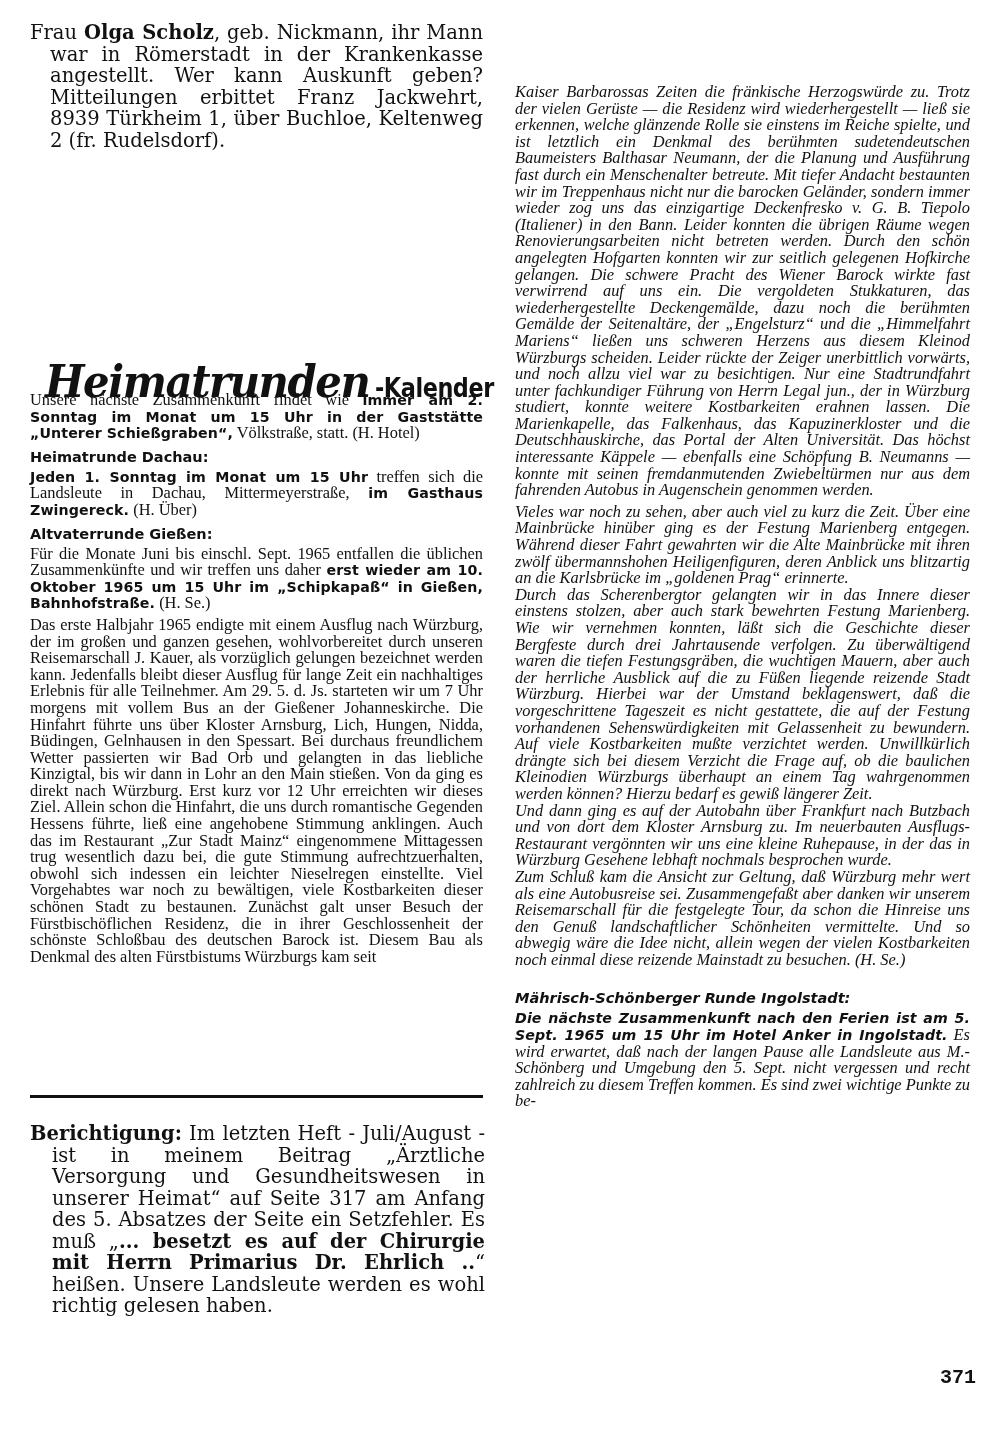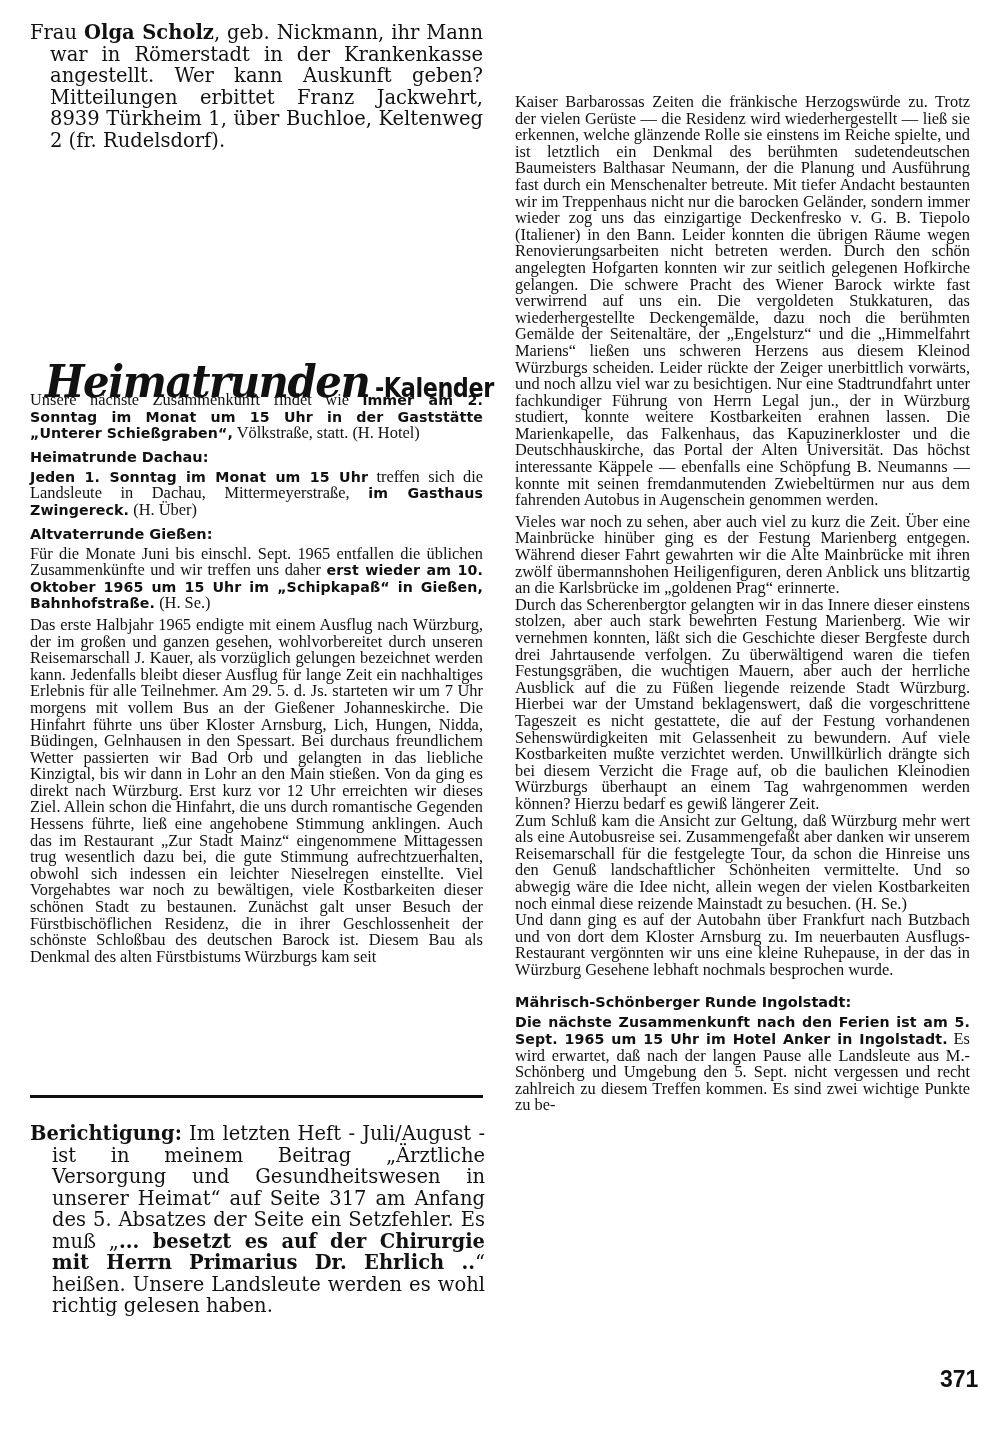--- a/index.html
+++ b/index.html
@@ -1,34 +1,34 @@
 <!DOCTYPE html>
 <html><head>
 <meta charset="utf-8">
 <style>
   html, body { margin: 0; padding: 0; background: #ffffff; }
   body { width: 1000px; height: 1432px; position: relative; overflow: hidden; color: #111; }
   .col { position: absolute; }
   .left { left: 30px; top: 80px; width: 453px; }
-  .right { left: 515px; top: 94px; width: 455px; }
+  .right { left: 515px; top: 84px; width: 455px; font-style: italic; }
   .big { font-family: "DejaVu Serif", serif; font-size: 19.5px; line-height: 21.5px; text-align: justify; }
   .big .p { margin: 0 0 4px 0; }
   .big .p.indent { padding-left: 20px; }
   .big .p.hang { padding-left: 20px; text-indent: -20px; }
   .small { font-family: "Liberation Serif", serif; font-size: 16.4px; line-height: 16.6px; text-align: justify; }
   .small .p { margin: 0; }
   .small .p.gap { margin-top: 5px; }
   .b { font-family: "DejaVu Sans", sans-serif; font-weight: bold; font-size: 14.2px; letter-spacing: 0.1px; }
   .head { font-family: "DejaVu Sans", sans-serif; font-weight: bold; font-size: 14.5px; margin: 6px 0 3px 0; line-height: 18px; }
   .title { position: absolute; left: 45px; top: 333px; width: 430px; height: 52px; white-space: nowrap; margin-top: 23px; }
   .title .script { font-family: "DejaVu Serif", serif; font-style: italic; font-weight: bold; font-size: 44px; letter-spacing: -1.5px; transform: scaleX(0.95); display: inline-block; transform-origin: left; }
   .title .kal { font-family: "DejaVu Sans", sans-serif; font-weight: bold; font-size: 26px; letter-spacing: -0.5px; display: inline-block; transform: scaleX(0.86); transform-origin: left; margin-left: -12px; }
   .rule { position: absolute; left: 30px; top: 1095px; width: 453px; height: 3px; background: #111; }
   .bericht { position: absolute; left: 30px; top: 1123px; width: 455px; }
-  .pagenum { position: absolute; left: 940px; top: 1366px; font-family: Liberation Sans, sans-serif; font-weight: bold; font-size: 23px; }
+  .pagenum { position: absolute; left: 940px; top: 1366px; font-family: Liberation Mono, monospace; font-weight: bold; font-size: 20px; }
 </style>
 </head>
 <body>
 
 <div class="col left big" style="top:22px; left:30px; width:453px;">
   <p class="p hang"><span>Frau </span><b>Olga Scholz</b><span>, geb. Nickmann, ihr Mann war in Römerstadt in der Krankenkasse angestellt. Wer kann Auskunft geben? Mitteilungen erbittet Franz Jackwehrt, 8939 Türkheim 1, über Buchloe, Keltenweg 2 (fr. Rudelsdorf).</span></p>
 </div>
 
 <div class="title">
   <span class="script">Heimatrunden</span><span class="kal">-Kalender</span>
@@ -48,19 +48,19 @@
 <div class="rule"></div>
 
 <div class="bericht big">
   <p class="p hang" style="padding-left:22px; text-indent:-22px;"><b>Berichtigung:</b><span> Im letzten Heft - Juli/August - ist in meinem Beitrag „Ärztliche Versorgung und Gesundheitswesen in unserer Heimat“ auf Seite 317 am Anfang des 5. Absatzes der Seite ein Setzfehler. Es muß „</span><b>... besetzt es auf der Chirurgie mit Herrn Primarius Dr. Ehrlich ..</b><span>“ heißen. Unsere Landsleute werden es wohl richtig gelesen haben.</span></p>
 </div>
 
 <div class="col right small">
   <p class="p">Kaiser Barbarossas Zeiten die fränkische Herzogswürde zu. Trotz der vielen Gerüste — die Residenz wird wiederhergestellt — ließ sie erkennen, welche glänzende Rolle sie einstens im Reiche spielte, und ist letztlich ein Denkmal des berühmten sudetendeutschen Baumeisters Balthasar Neumann, der die Planung und Ausführung fast durch ein Menschenalter betreute. Mit tiefer Andacht bestaunten wir im Treppenhaus nicht nur die barocken Geländer, sondern immer wieder zog uns das einzigartige Deckenfresko v. G. B. Tiepolo (Italiener) in den Bann. Leider konnten die übrigen Räume wegen Renovierungsarbeiten nicht betreten werden. Durch den schön angelegten Hofgarten konnten wir zur seitlich gelegenen Hofkirche gelangen. Die schwere Pracht des Wiener Barock wirkte fast verwirrend auf uns ein. Die vergoldeten Stukkaturen, das wiederhergestellte Deckengemälde, dazu noch die berühmten Gemälde der Seitenaltäre, der „Engelsturz“ und die „Himmelfahrt Mariens“ ließen uns schweren Herzens aus diesem Kleinod Würzburgs scheiden. Leider rückte der Zeiger unerbittlich vorwärts, und noch allzu viel war zu besichtigen. Nur eine Stadtrundfahrt unter fachkundiger Führung von Herrn Legal jun., der in Würzburg studiert, konnte weitere Kostbarkeiten erahnen lassen. Die Marienkapelle, das Falkenhaus, das Kapuzinerkloster und die Deutschhauskirche, das Portal der Alten Universität. Das höchst interessante Käppele — ebenfalls eine Schöpfung B. Neumanns — konnte mit seinen fremdanmutenden Zwiebeltürmen nur aus dem fahrenden Autobus in Augenschein genommen werden.</p>
   <p class="p gap">Vieles war noch zu sehen, aber auch viel zu kurz die Zeit. Über eine Mainbrücke hinüber ging es der Festung Marienberg entgegen. Während dieser Fahrt gewahrten wir die Alte Mainbrücke mit ihren zwölf übermannshohen Heiligenfiguren, deren Anblick uns blitzartig an die Karlsbrücke im „goldenen Prag“ erinnerte.</p>
   <p class="p">Durch das Scherenbergtor gelangten wir in das Innere dieser einstens stolzen, aber auch stark bewehrten Festung Marienberg. Wie wir vernehmen konnten, läßt sich die Geschichte dieser Bergfeste durch drei Jahrtausende verfolgen. Zu überwältigend waren die tiefen Festungsgräben, die wuchtigen Mauern, aber auch der herrliche Ausblick auf die zu Füßen liegende reizende Stadt Würzburg. Hierbei war der Umstand beklagenswert, daß die vorgeschrittene Tageszeit es nicht gestattete, die auf der Festung vorhandenen Sehenswürdigkeiten mit Gelassenheit zu bewundern. Auf viele Kostbarkeiten mußte verzichtet werden. Unwillkürlich drängte sich bei diesem Verzicht die Frage auf, ob die baulichen Kleinodien Würzburgs überhaupt an einem Tag wahrgenommen werden können? Hierzu bedarf es gewiß längerer Zeit.</p>
+  <p class="p">Und dann ging es auf der Autobahn über Frankfurt nach Butzbach und von dort dem Kloster Arnsburg zu. Im neuerbauten Ausflugs-Restaurant vergönnten wir uns eine kleine Ruhepause, in der das in Würzburg Gesehene lebhaft nochmals besprochen wurde.</p>
   <p class="p">Zum Schluß kam die Ansicht zur Geltung, daß Würzburg mehr wert als eine Autobusreise sei. Zusammengefaßt aber danken wir unserem Reisemarschall für die festgelegte Tour, da schon die Hinreise uns den Genuß landschaftlicher Schönheiten vermittelte. Und so abwegig wäre die Idee nicht, allein wegen der vielen Kostbarkeiten noch einmal diese reizende Mainstadt zu besuchen. (H. Se.)</p>
-  <p class="p">Und dann ging es auf der Autobahn über Frankfurt nach Butzbach und von dort dem Kloster Arnsburg zu. Im neuerbauten Ausflugs-Restaurant vergönnten wir uns eine kleine Ruhepause, in der das in Würzburg Gesehene lebhaft nochmals besprochen wurde.</p>
-  <div class="head" style="margin-top:15px">Mährisch-Schönberger Runde Ingolstadt:</div>
+  <div class="head" style="margin-top:21px">Mährisch-Schönberger Runde Ingolstadt:</div>
   <p class="p"><span class="b">Die nächste Zusammenkunft nach den Ferien ist am 5. Sept. 1965 um 15 Uhr im Hotel Anker in Ingolstadt.</span><span> Es wird erwartet, daß nach der langen Pause alle Landsleute aus M.-Schönberg und Umgebung den 5. Sept. nicht vergessen und recht zahlreich zu diesem Treffen kommen. Es sind zwei wichtige Punkte zu be-</span></p>
 </div>
 
 <div class="pagenum">371</div>
 
 </body></html>

